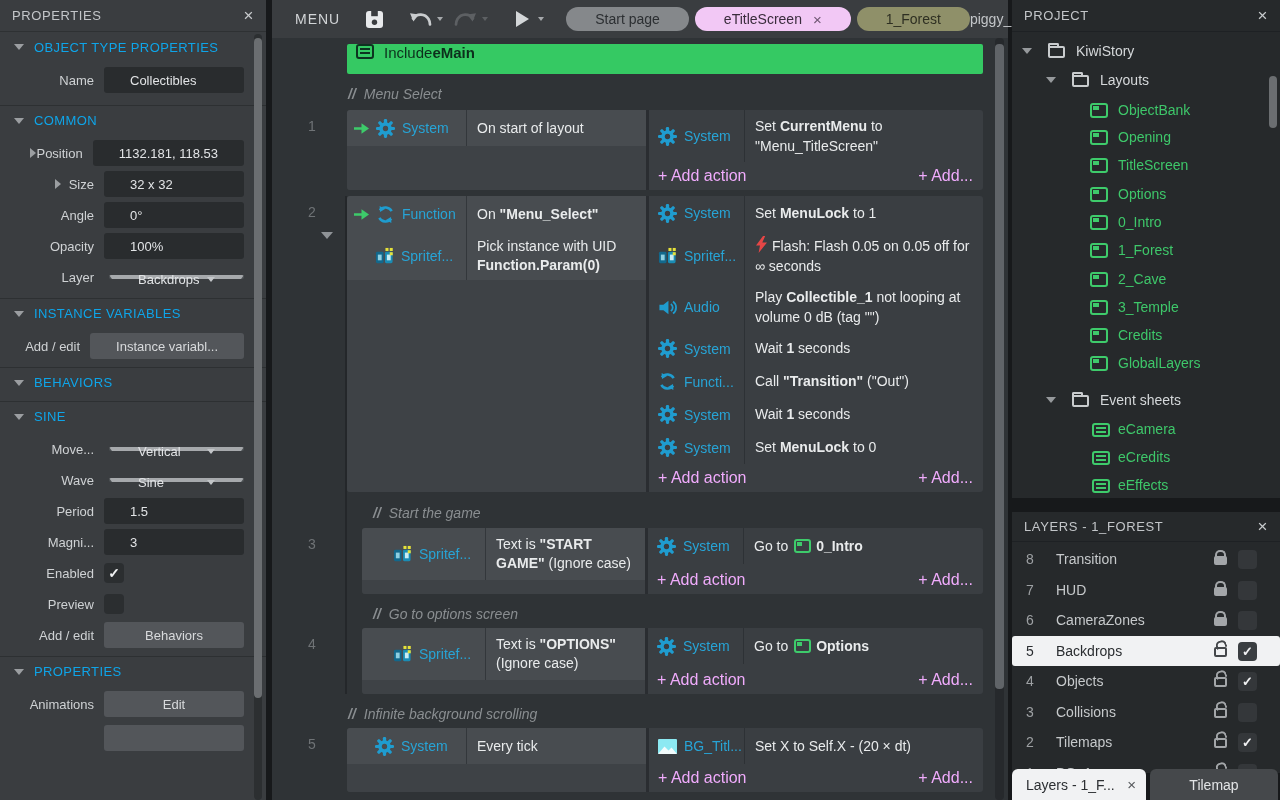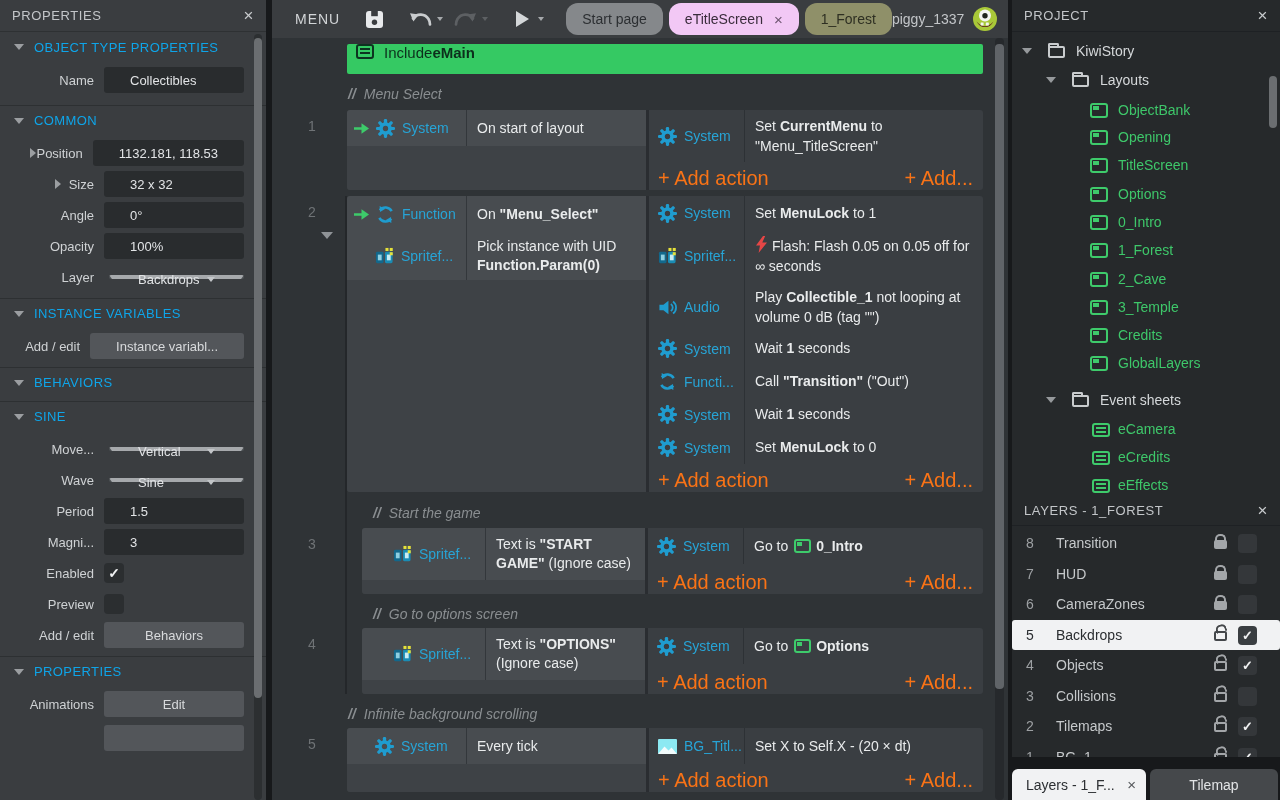--- a/index.html
+++ b/index.html
@@ -33,21 +33,21 @@
   
   .toolbar{position:absolute;left:272px;top:0;width:736px;height:38px;background:#3a3d40;display:flex;align-items:center}
   .burger{width:16px;height:12px;border-top:2px solid #cfd2d5;border-bottom:2px solid #cfd2d5;position:relative;margin-left:14px}
   .burger::after{content:"";position:absolute;left:0;right:0;top:3px;height:2px;background:#cfd2d5}
   .menu-t{margin-left:9px;font-size:14px;color:#d2d5d7;letter-spacing:1px}
   .tsep{width:1px;height:24px;background:#515458;margin-left:13px}
   .dd{width:0;height:0;border-left:3.5px solid transparent;border-right:3.5px solid transparent;border-top:4.5px solid #a6a9ac;margin-left:5px}
   .dd.dis{border-top-color:#5d6063}
   .play{width:0;height:0;border-left:13px solid #d4d7d9;border-top:8px solid transparent;border-bottom:8px solid transparent;margin-left:15px}
   .redo-w{transform:scaleX(-1);display:inline-flex}
-  .ttab{height:32px;border-radius:12px;padding:0 16px;display:flex;align-items:center;font-size:14px;margin-left:6px;white-space:nowrap}
+  .ttab{height:24px;border-radius:12px;padding:0 29px;display:flex;align-items:center;font-size:14px;margin-left:6px;white-space:nowrap}
   .ttab.gray{background:#85888b;color:#2c2f32;margin-left:22px}
   .ttab.pink{background:#f2c8f5;color:#3a2c3c}
   .ttab.pink .x{margin-left:11px;color:#6d5570;font-size:15px}
   .ttab.olive{background:#8f9069;color:#2e2f22}
   .uname{margin-left:auto;font-size:14px;color:#c3c6c9}
   .avatar{margin-left:8px;margin-right:14px;width:26px;height:26px}
 
   
   .sheet{position:absolute;left:272px;top:38px;width:736px;height:762px;background:#2f3336;overflow:hidden}
   .banner{position:absolute;left:75px;top:6px;width:636px;height:30px;background:#35c963;border-radius:2px;display:flex;padding:0 9px;color:#0d2f1c;font-size:15px}
@@ -64,21 +64,21 @@
   .evblock{position:absolute;background:#3a3e42;border-radius:3px;overflow:hidden;display:flex}
   .ccol{display:flex;flex-direction:column;border-right:3px solid #2a2d31}
   .crow{display:flex;background:#484c50}
   .cicon{display:flex;align-items:center;border-right:1px solid #33373b}
   .ctext{flex:1;display:flex;align-items:center;padding:0 10px;color:#e9ebec;font-size:14px;line-height:1.35}
   .cfill{flex:1;background:#3e4246}
   .acol{flex:1;display:flex;flex-direction:column}
   .arow{display:flex}
   .aicon{width:96px;display:flex;align-items:center;padding-left:9px;border-right:1px solid #2d3135;flex:none}
   .atext{flex:1;display:flex;align-items:center;padding:4px 10px;color:#e9ebec;font-size:14px;line-height:1.45}
-  .addrow{margin-top:auto;height:28px;display:flex;align-items:flex-end;color:#f97316;font-size:20px;padding:0 10px 0 9px}
+  .addrow{margin-top:auto;height:28px;display:flex;align-items:center;color:#f0abfc;font-size:16px;padding:0 10px 0 9px}
   .addr{margin-left:auto}
   .olabel{color:#27a4d6;font-size:14px;margin-left:7px;white-space:nowrap}
   .b{font-weight:bold}
   .i{}
   .svgi{flex:none}
   .arr{margin-right:6px;flex:none;display:inline-flex}
   .lay-i{display:inline-block;width:17px;height:14px;border:2px solid #3ecb6b;border-radius:3px;position:relative;vertical-align:-2px;margin:0 5px 0 2px}
   .lay-i::before{content:"";position:absolute;left:1px;top:1px;width:5px;height:4px;background:#3ecb6b}
   .pl-a{padding-left:6px}
   .pl-b{padding-left:28px}
@@ -774,21 +774,21 @@
       <span class="titem" style="margin-left:106px">eCredits</span>
     </div>
   <div class="trow" style="top:471px">
       <span class="sh-g" style="left:80px"></span>
       <span class="titem" style="margin-left:106px">eEffects</span>
     </div>
 
   <div class="sbthumb" style="left:257px;top:76px;width:8px;height:52px"></div>
 </div>
 
-<div class="dark-panel" style="left:1012px;top:496px;width:268px;height:261px;overflow:hidden">
+<div class="dark-panel" style="left:1012px;top:512px;width:268px;height:261px;overflow:hidden">
   <div class="phead" style="height:30px;border-bottom-color:#1e2124">
     <span>LAYERS - 1_FOREST</span>
     <span class="x">×</span>
   </div>
 
   <div class="lrow" style="top:32px">
     <span class="n">8</span>
     <span class="nm">Transition</span>
     <span class="lock"></span>
     <span class="chk"></span>

